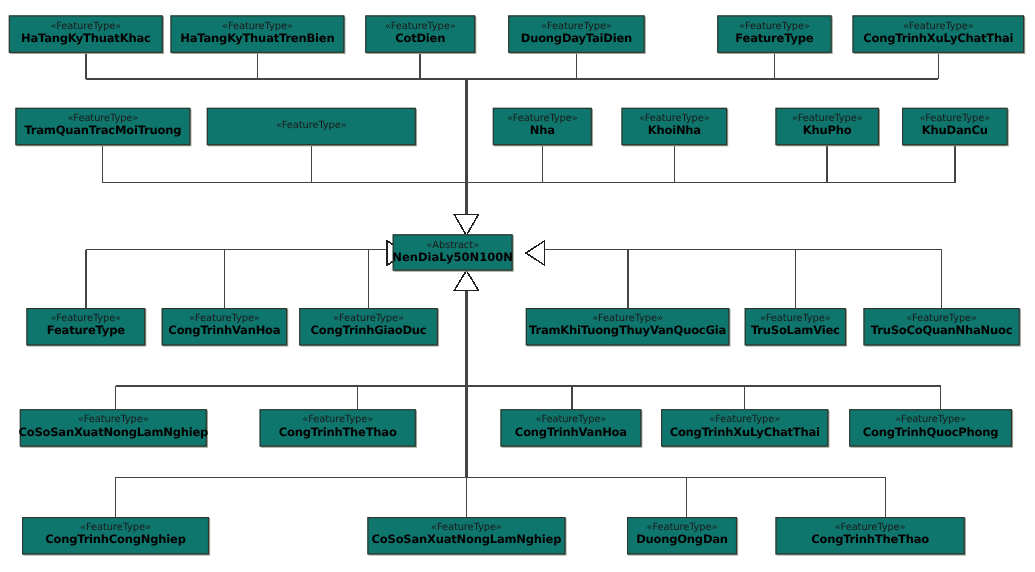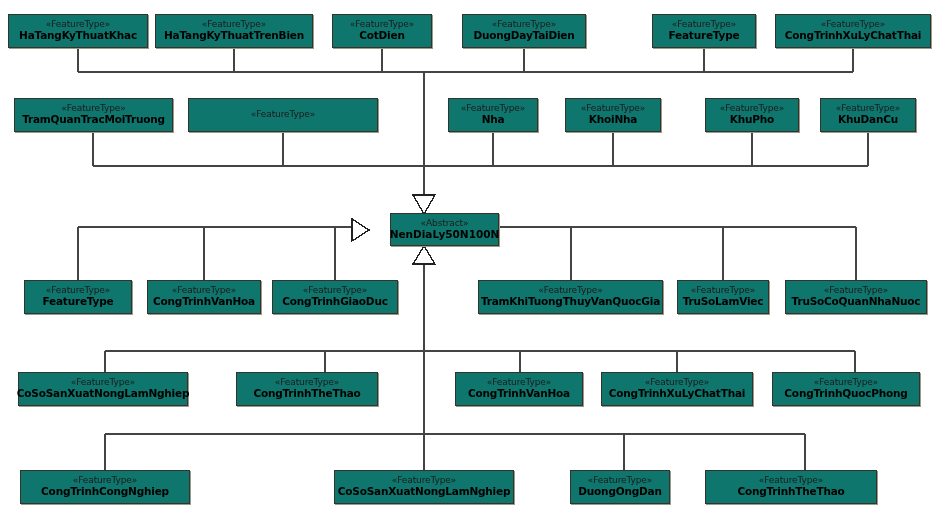--- a/index.html
+++ b/index.html
@@ -104,21 +104,21 @@
       <path d="M805,470 L805,434"></path>
       <path d="M105,434 L805,434"></path>
 
       <polygon points="424,214 413,195 435,195" fill="#ffffff" stroke="#222222" stroke-width="1.4"></polygon>
       <polygon points="424,246 413,264 435,264" fill="#ffffff" stroke="#222222" stroke-width="1.4"></polygon>
       <polygon points="369,230 352,219 352,241" fill="#ffffff" stroke="#222222" stroke-width="1.4"></polygon>
       <polygon points="478,230 495,219 495,241" fill="#ffffff" stroke="#222222" stroke-width="1.4"></polygon>
     </g>
   </svg>
 
-  <div class="uml-box abstract-box" style="left:390px; top:213px; width:109px; height:33px;">
+  <div class="uml-box abstract-box" style="left:357px; top:213px; width:109px; height:33px;">
     <div class="stereo">«Abstract»</div>
     <div class="cname">NenDiaLy50N100N</div>
   </div>
 
   <div class="uml-box" style="left:8px; top:14px; width:140px; height:34px;">
     <div class="stereo">«FeatureType»</div>
     <div class="cname">HaTangKyThuatKhac</div>
   </div>
   <div class="uml-box" style="left:155px; top:14px; width:158px; height:34px;">
     <div class="stereo">«FeatureType»</div>

